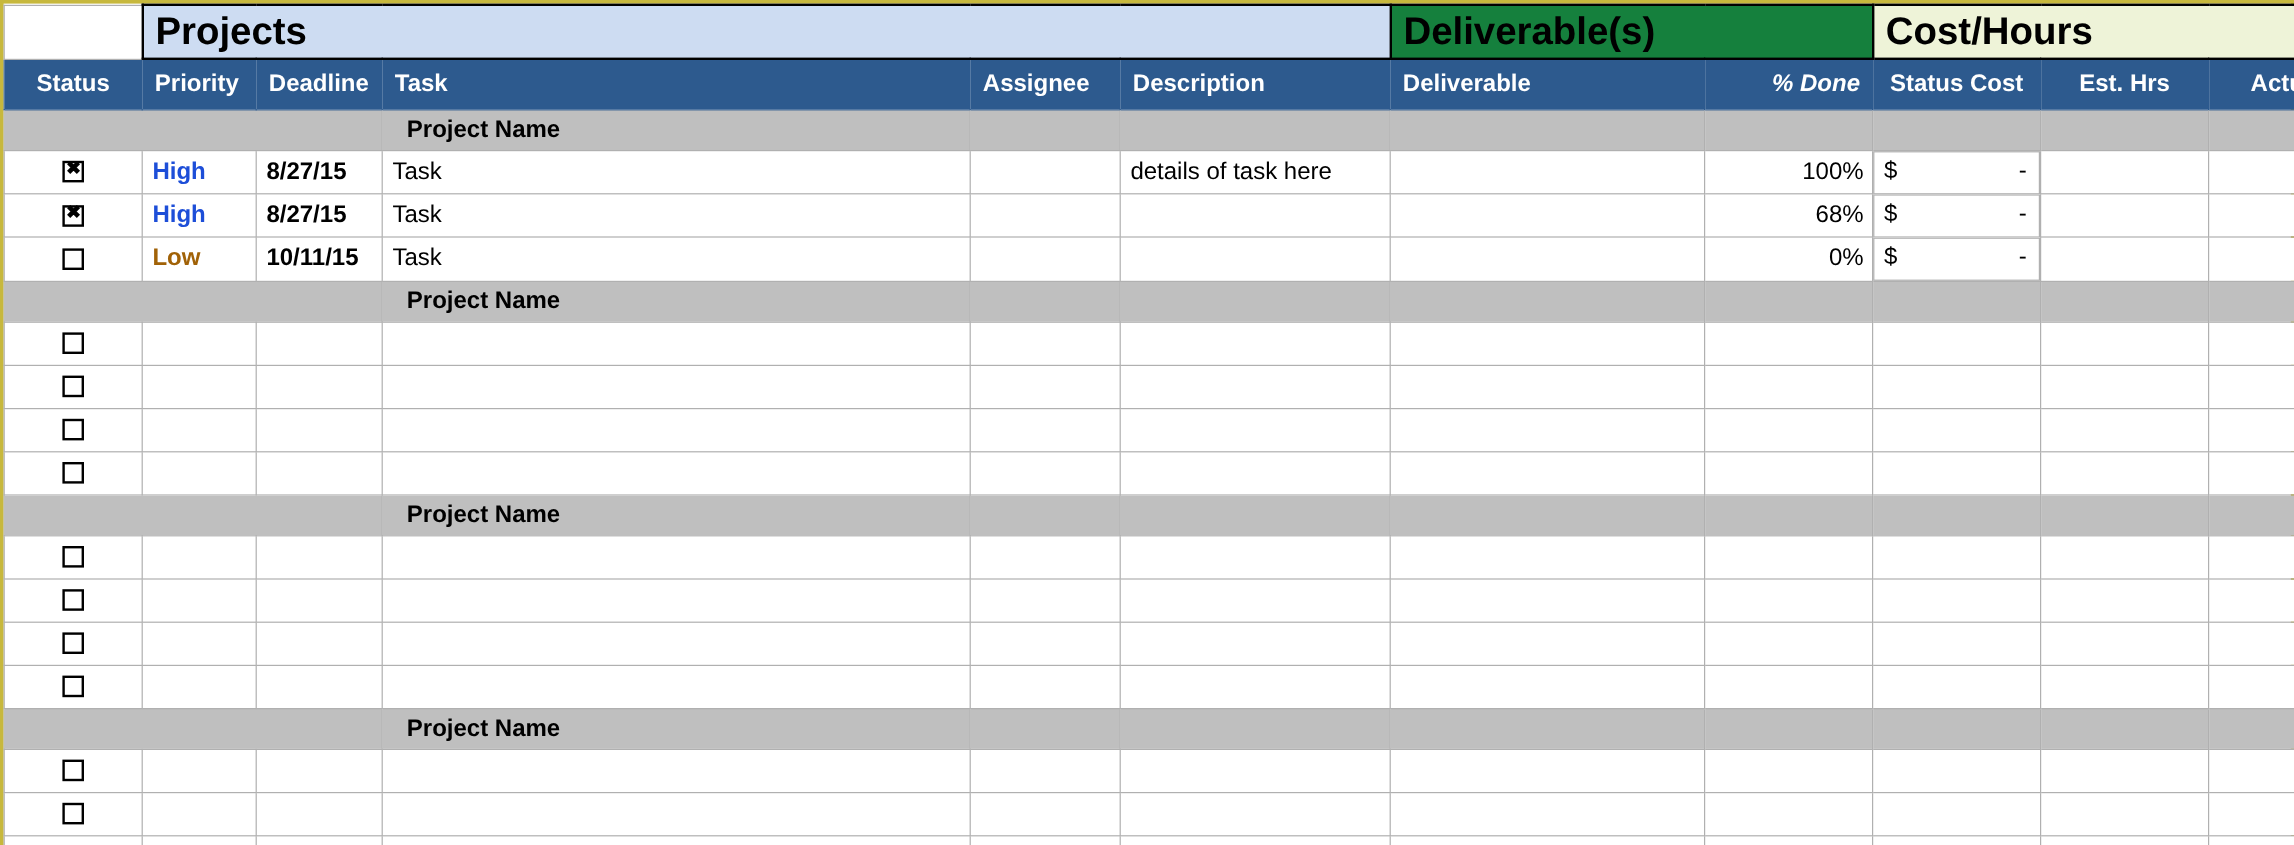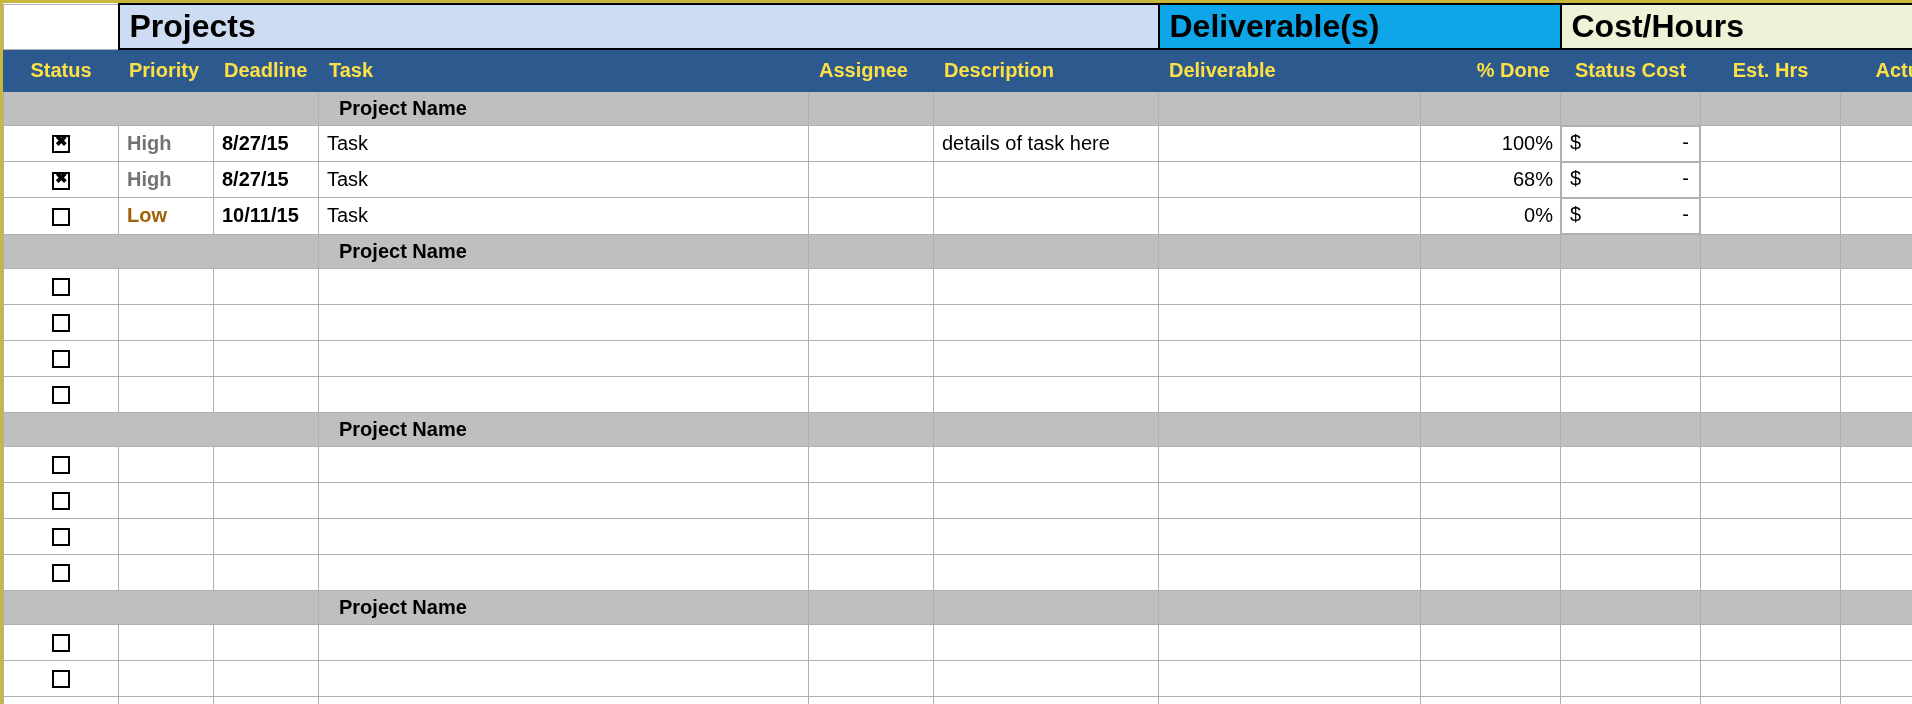--- a/index.html
+++ b/index.html
@@ -34,36 +34,36 @@
     text-align: left;
     padding: 3px 10px;
     border: 2px solid #000;
     height: 34px;
   }
   .sect-blank {
     background: #ffffff;
     border: 1px solid #b0b0b0 !important;
   }
   .sect-projects { background: #cddcf2; }
-  .sect-deliverables { background: #0ea5e9; }
+  .sect-deliverables { background: #15803d; }
   .sect-cost { background: #eef3d8; }
 
   
   .colhdr th {
     background: #2d5a8e;
-    color: #fde047;
+    color: #ffffff;
     font-size: 20px;
     font-weight: bold;
     height: 42px;
     border: 1px solid #2d5a8e;
     text-align: left;
     padding: 6px 10px;
   }
   .colhdr th.center { text-align: center; }
-  .colhdr th.right { text-align: right; }
+  .colhdr th.right { text-align: right; font-style: italic; }
 
   
   .group td {
     background: #bfbfbf;
     font-size: 20px;
     font-weight: bold;
     height: 34px;
     padding: 4px 20px;
   }
 
@@ -84,21 +84,21 @@
   }
   .checkbox.checked::after {
     content: "✖";
     position: absolute;
     top: -5px;
     left: 1px;
     font-size: 15px;
     font-weight: bold;
     color: #000;
   }
-  .priority-high { color: #737373; font-weight: bold; }
+  .priority-high { color: #1d4ed8; font-weight: bold; }
   .priority-low  { color: #a16207; font-weight: bold; }
   .deadline { text-align: left; font-weight: bold; padding-right: 12px; margin-top: 31px; }
   .pctdone { text-align: right; padding-right: 7px; }
   .fixedcost {
     text-align: left;
     padding-left: 8px;
     padding-right: 10px;
     display: flex;
     justify-content: space-between;
   }

